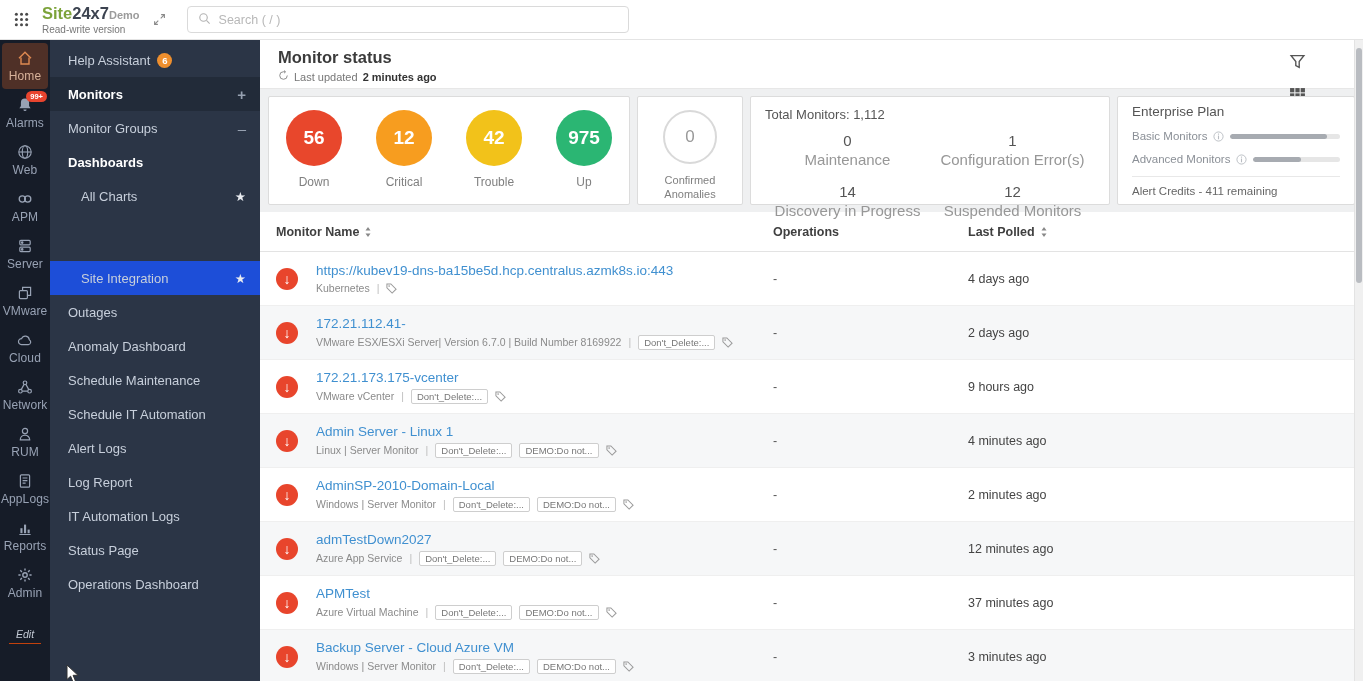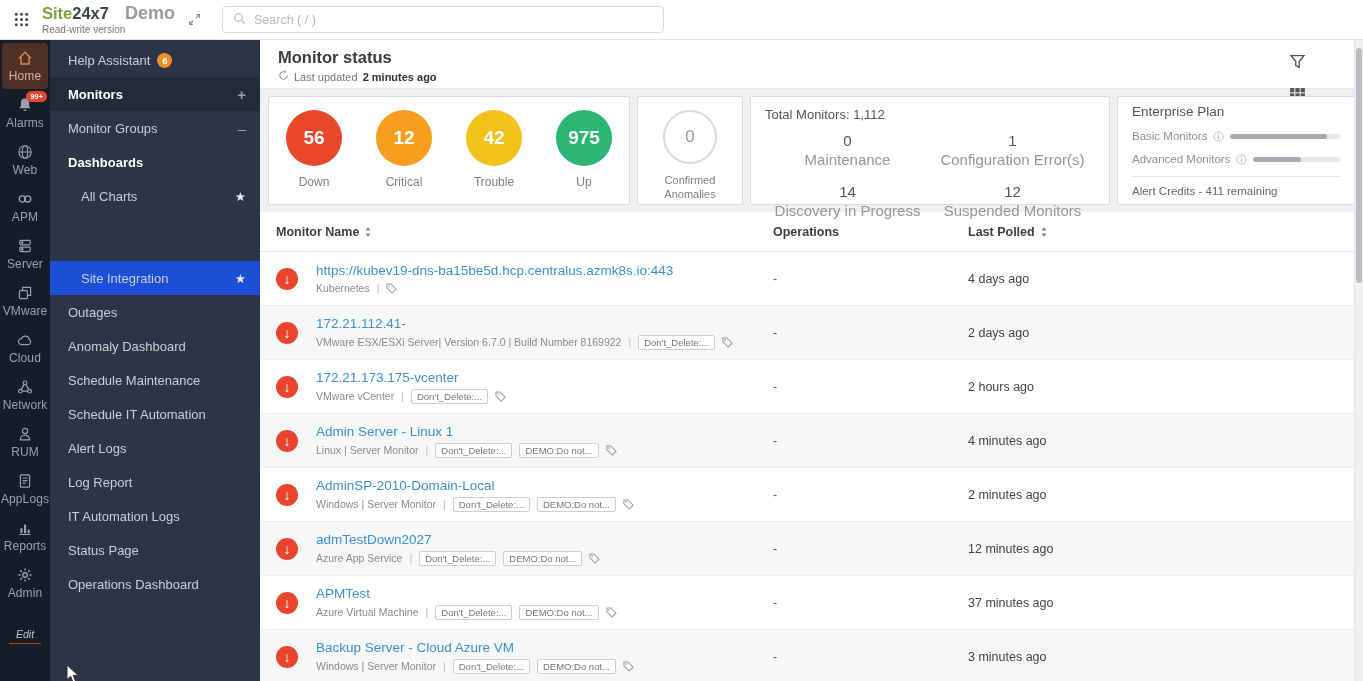--- a/index.html
+++ b/index.html
@@ -7,21 +7,21 @@
   body { font-family:"Liberation Sans", sans-serif; position:relative; background:#fff; }
 
   
   .topbar { position:absolute; top:0; left:0; right:0; height:40px; background:#fff;
             border-bottom:1px solid #e4e4e4; display:flex; align-items:center; padding:0 14px; gap:13px; z-index:5; }
   .appgrid svg { width:15px; height:15px; color:#4a4a4a; display:block; }
   .logo { line-height:1.1; cursor:pointer; }
   .logo-line { font-size:16.5px; font-weight:bold; white-space:nowrap; }
   .logo-site { color:#7ca33a; }
   .logo-247 { color:#3c4350; }
-  .logo-demo { color:#9b9b9b; margin-left:16px; font-size:18px; }
+  .logo-demo { color:#9b9b9b; margin-left:0; font-size:11px; }
   .logo-sub { font-size:10px; color:#777; margin-top:1px; }
   .expand-ico svg { width:13px; height:13px; color:#8a8a8a; display:block; }
   .searchbox { margin-left:8px; width:442px; height:27px; border:1px solid #dadada; border-radius:4px;
                display:flex; align-items:center; padding:0 10px; gap:8px; }
   .searchbox svg { width:13px; height:13px; color:#b3b3b3; flex:none; }
   .searchbox input { border:none; outline:none; flex:1; font-size:12.5px; color:#555; font-family:inherit; background:transparent; }
   .searchbox input::placeholder { color:#b8b8b8; }
 
   
   .rail { position:absolute; top:40px; left:0; width:50px; bottom:0; background:#161c28;
@@ -519,21 +519,21 @@
             <span class="tag-chip">Don't_Delete:...</span>
             <span class="tag-ico">
               <svg viewBox="0 0 12 12" fill="none" stroke="currentColor" stroke-width="1.1">
                 <path d="M1 1h4.3L11 6.7 6.7 11 1 5.3z"></path>
                 <circle cx="3.4" cy="3.4" r=".9" fill="currentColor" stroke="none"></circle>
               </svg>
             </span>
           </div>
         </div>
         <div class="cell-perf">-</div>
-        <div class="cell-polled">2 hours ago</div>
+        <div class="cell-polled">9 hours ago</div>
       </div>
       <div class="trow">
         <div>
           <span class="down-badge">↓</span>
         </div>
         <div class="cell-name">
           <a href="#" class="mon-link">Admin Server - Linux 1</a>
           <div class="mon-meta">
             <span>Linux  |  Server Monitor</span>
             <span class="sep">|</span>

